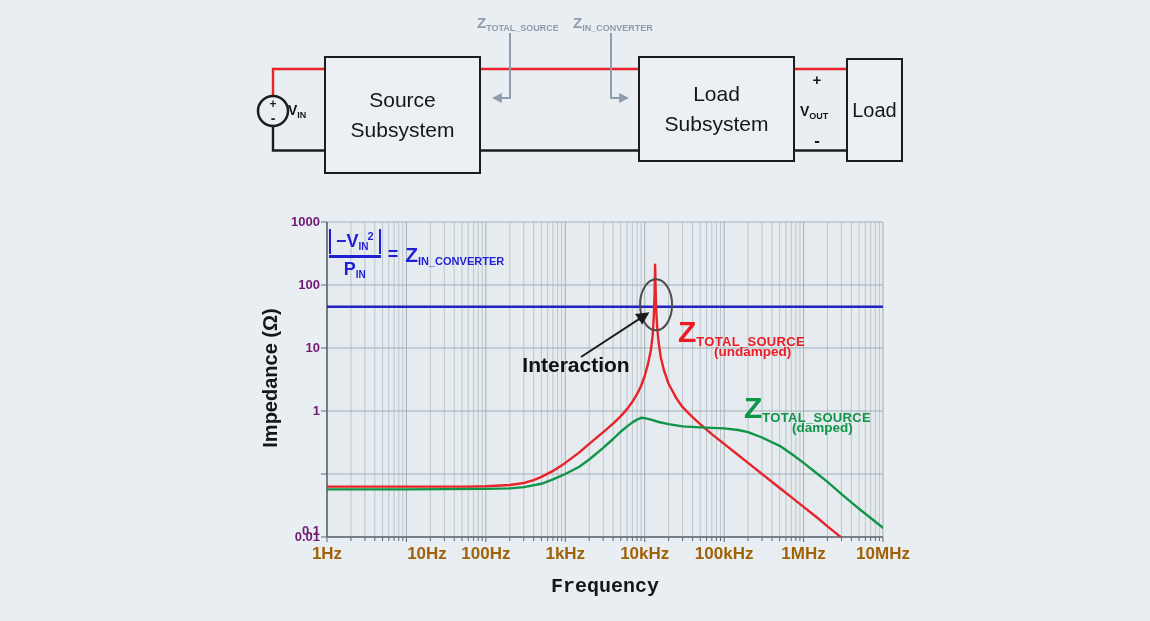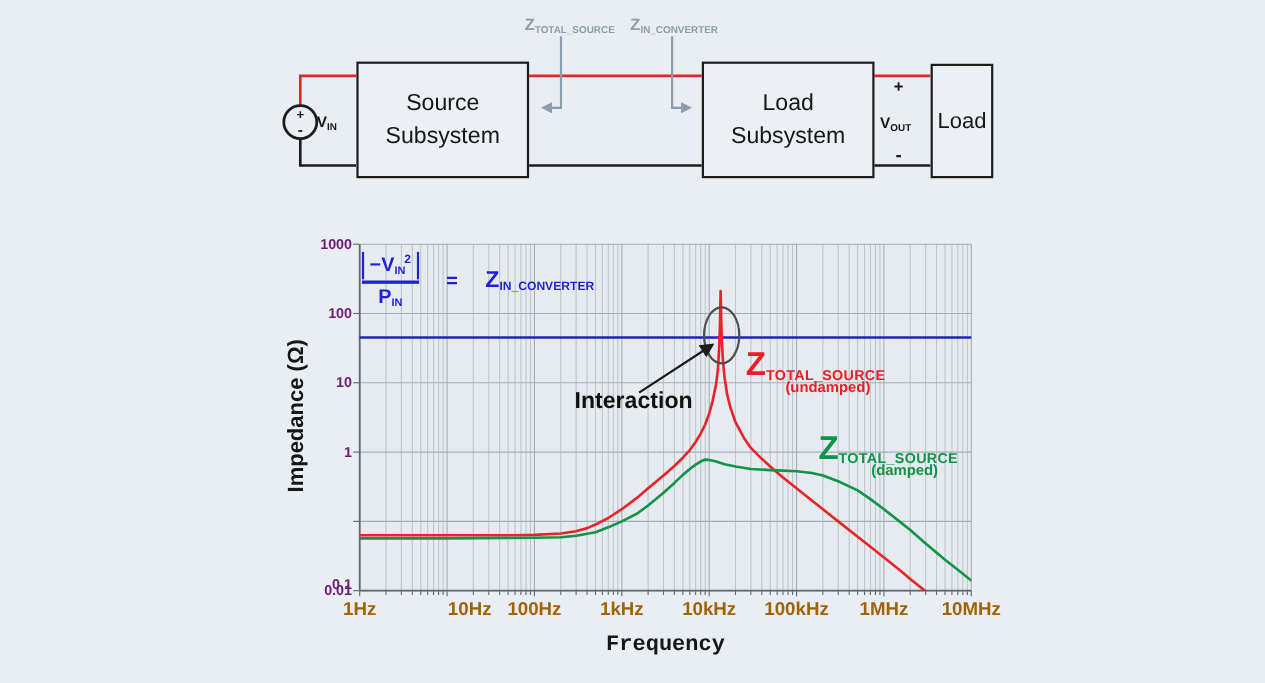--- a/index.html
+++ b/index.html
@@ -5,37 +5,37 @@
   html,body{margin:0;padding:0;}
   .stage{position:relative;width:1150px;height:621px;background:#e9eef2;
          font-family:"Liberation Sans",sans-serif;overflow:hidden;color:#161616;}
   .abs{position:absolute;}
   svg.layer{position:absolute;left:0;top:0;}
 
   
   .dbox{position:absolute;box-sizing:border-box;border:2.5px solid #1c1c1c;background:#ecf0f4;
         display:flex;flex-direction:column;align-items:center;justify-content:center;
         font-size:21px;line-height:30px;color:#161616;}
-  #source-box{left:324px;top:56px;width:157px;height:106px;}
+  #source-box{left:324px;top:56px;width:157px;height:118px;}
   #loadsub-box{left:638px;top:56px;width:157px;height:106px;}
   #load-box{left:846px;top:58px;width:57px;height:104px;font-size:20px;}
 
   .ssub{font-size:9px;font-weight:bold;vertical-align:-3px;letter-spacing:0;}
   #vin{left:288px;top:102px;font-weight:bold;font-size:14px;}
   #vout-plus{left:806px;top:71px;width:22px;text-align:center;font-weight:bold;font-size:15px;}
   #vout-v{left:800px;top:103px;width:34px;text-align:left;font-weight:bold;font-size:14px;}
   #vout-minus{left:806px;top:131px;width:22px;text-align:center;font-weight:bold;font-size:17px;}
 
   .graylab{position:absolute;color:#8d9dab;font-weight:bold;font-size:15px;white-space:nowrap;}
   .graylab .ssub{font-size:9px;}
   #zts{left:477px;top:14px;}
   #zic{left:573px;top:14px;}
 
   
-  #formula{left:329px;top:229px;color:#1f1fd6;font-weight:bold;display:flex;align-items:center;gap:25px;}
+  #formula{left:329px;top:229px;color:#1f1fd6;font-weight:bold;display:flex;align-items:center;gap:7px;}
   .frac{display:flex;flex-direction:column;align-items:center;}
   .fnum{border-left:2.5px solid #1f1fd6;border-right:2.5px solid #1f1fd6;padding:1px 5px 2px;font-size:18px;}
   .fbar{align-self:stretch;border-top:3px solid #1f1fd6;margin:1px 0 0;}
   .fden{font-size:18px;padding-top:1px;}
   .fsub{font-size:10px;vertical-align:-3px;}
   .fsup{font-size:11px;vertical-align:7px;margin-left:-1px;}
   .feq{font-size:18px;}
   .fz{font-size:21px;}
   .fzsub{font-size:11px;vertical-align:-3px;}
 

